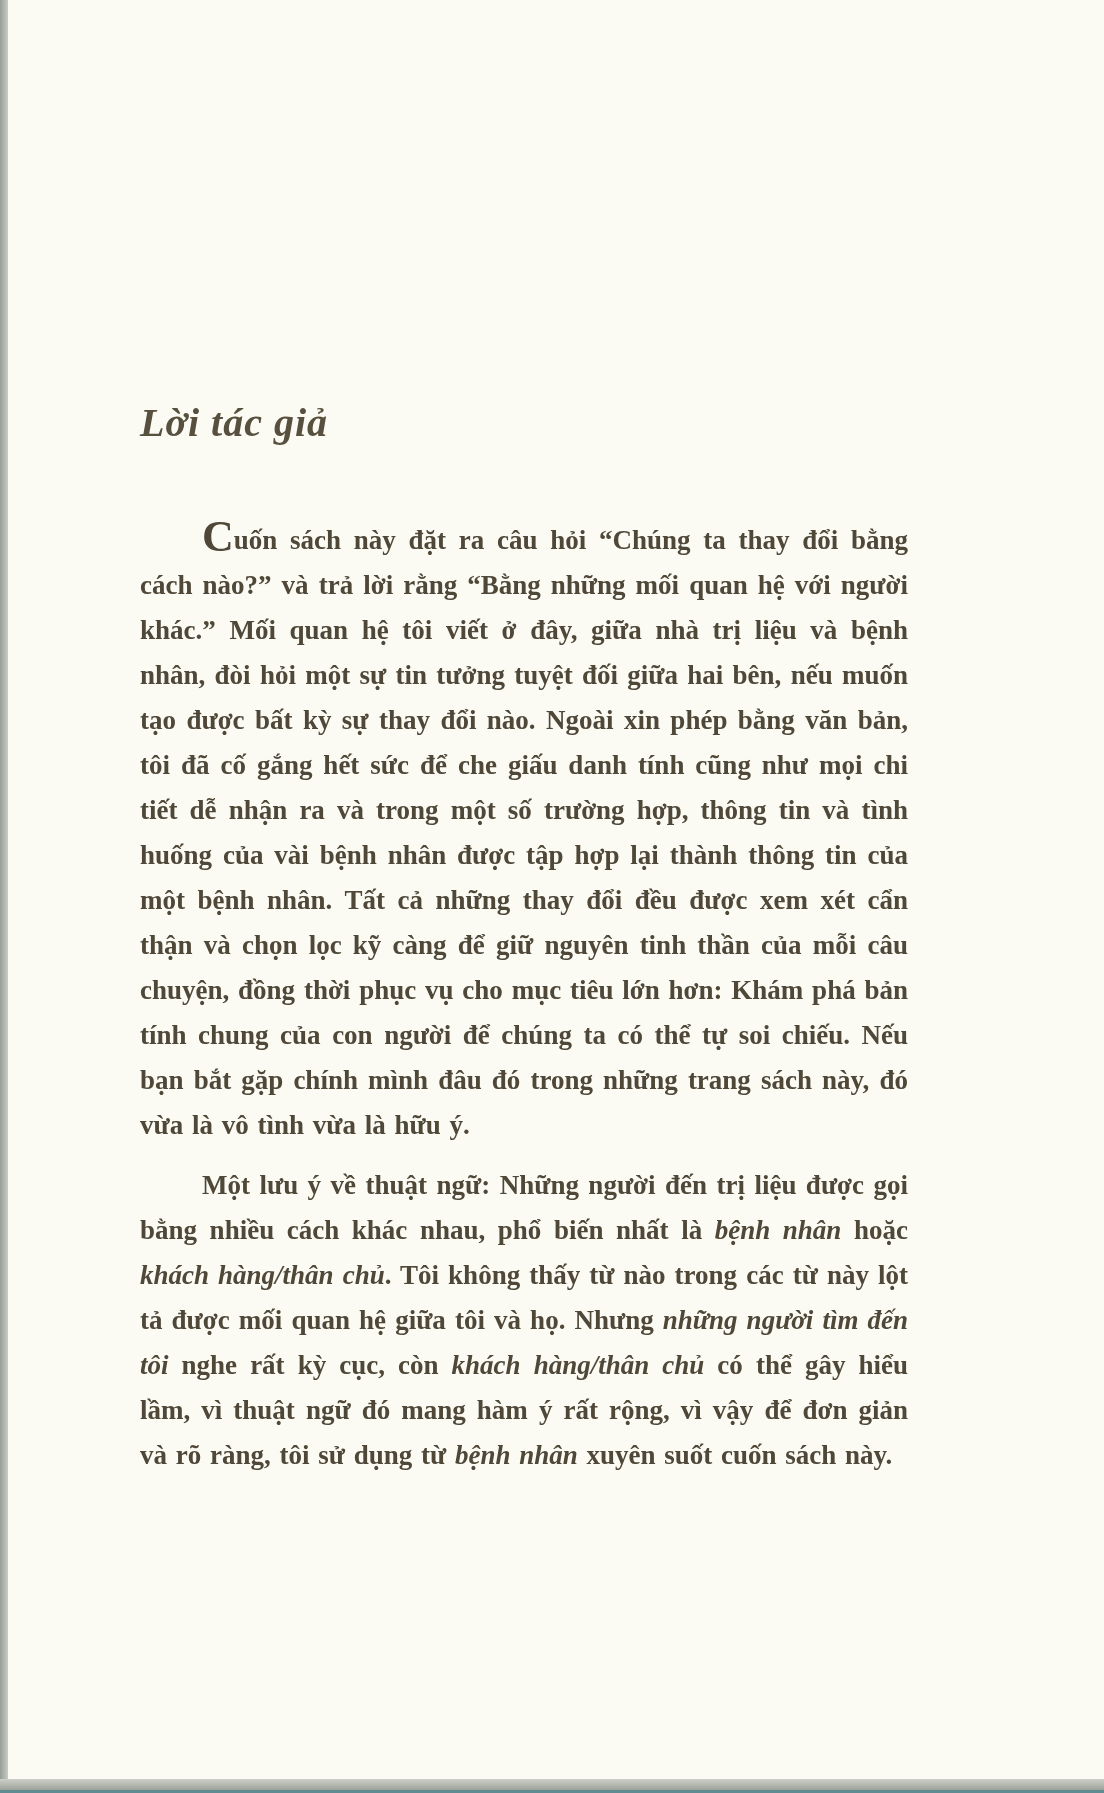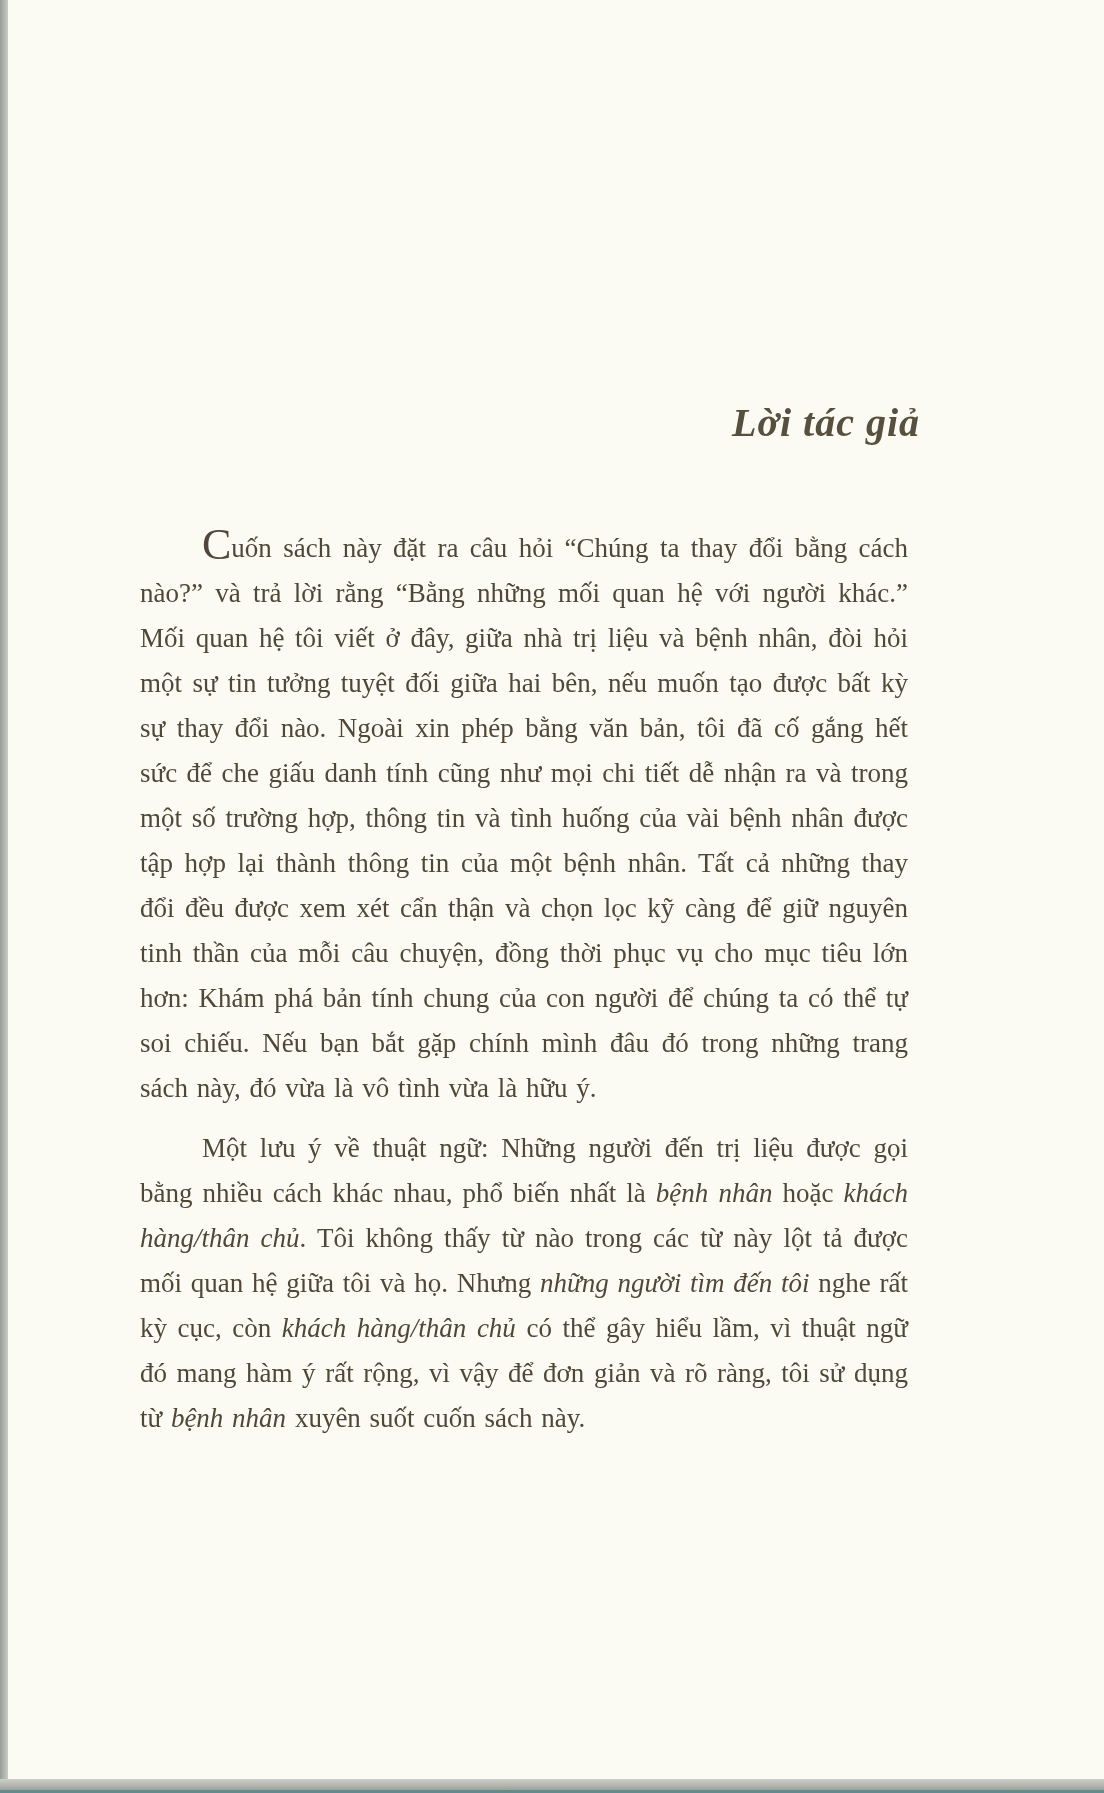--- a/index.html
+++ b/index.html
@@ -26,43 +26,44 @@
     background:linear-gradient(to bottom,#cdd0c8,#8f958f);
   }
   .edge-bottom-line {
     position:absolute; left:0; bottom:0;
     width:100%; height:3px;
     background:#5f8b91;
   }
 
   .title {
     position:absolute;
-    top:372px; left:152px;
+    top:372px; left:140px;
     width:768px;
-    text-align:right;
+    text-align:left;
     font-style:italic;
     font-size:40px;
     color:#58503e;
     letter-spacing:1px;
   }
 
   .body-text {
     position:absolute;
     top:518px; left:140px;
     width:768px;
     color:#4f4839;
     font-size:27px;
     line-height:45px;
     text-align:justify;
     word-spacing:2px;
   }
 
   .body-text p.para {
-    margin:8px 0 15px 0;
+    margin:0 0 15px 0;
     text-indent:62px;
+    font-weight:bold;
   }
 
   .dropcap {
     font-size:44px;
     line-height:0;
     vertical-align:-2px;
   }
 
   .seg.italic { font-style:italic; }
 </style>

